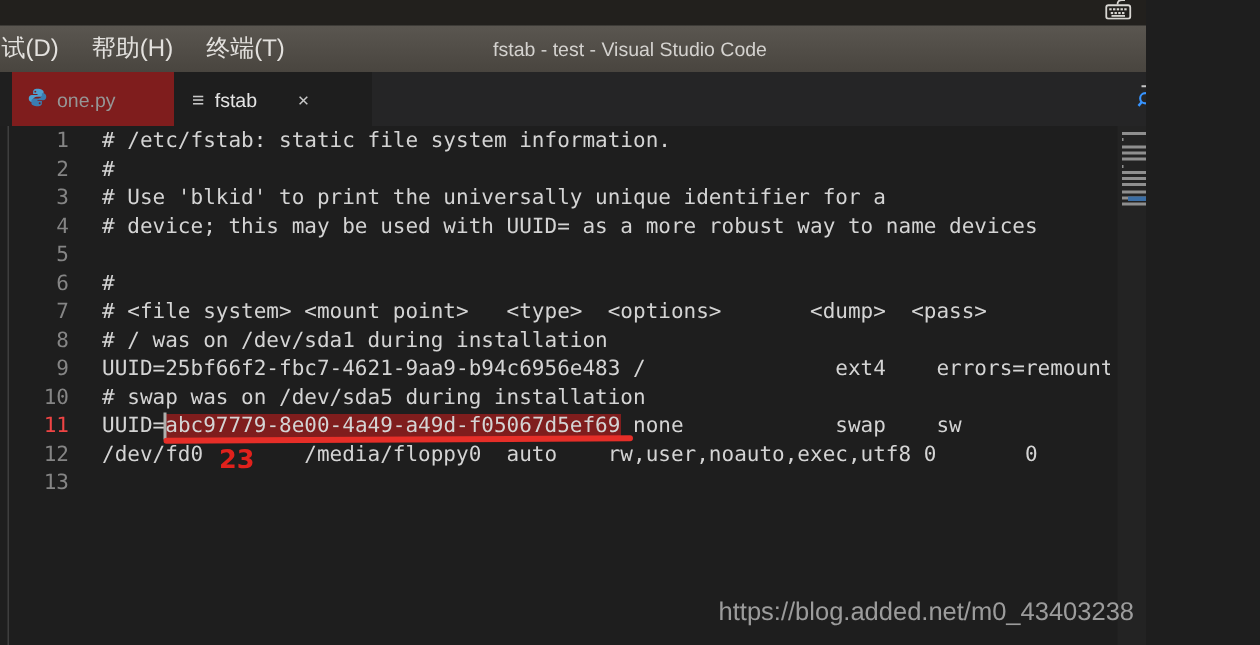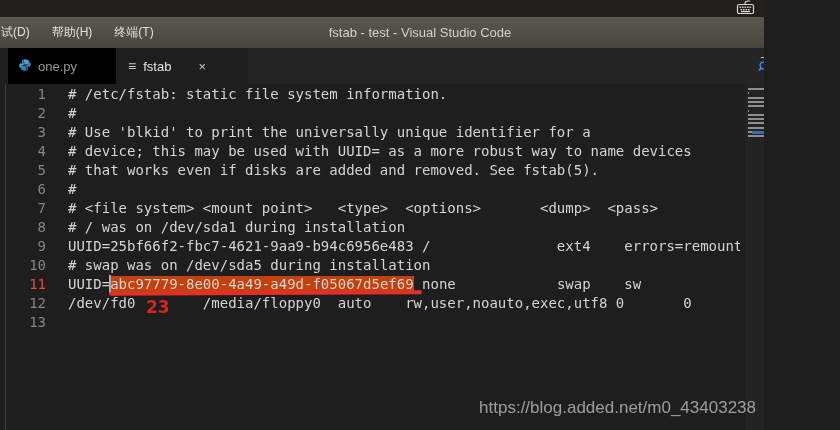--- a/index.html
+++ b/index.html
@@ -9,50 +9,50 @@
 
   
   .sysbar { position:absolute; left:0; top:0; width:840px; height:17px; background:#22201d; }
   .sys-icons { position:absolute; right:0; top:0; height:17px; display:flex; align-items:center; gap:10px; padding-right:2px; }
   .sys-clock { color:#eceae7; font-size:12px; width:16px; overflow:hidden; white-space:nowrap; }
 
   
   .titlebar { position:absolute; left:0; top:17px; width:840px; height:31px;
               background:linear-gradient(#5a5650,#49453f); }
   .menus { position:absolute; left:0; top:0; height:31px; display:flex; align-items:center; }
-  .menu-item { color:#e3e1de; font-size:12px; padding:0 11px; height:31px; line-height:31px; cursor:default; }
+  .menu-item { color:#e3e1de; font-size:16px; padding:0 11px; height:31px; line-height:31px; cursor:default; }
   .menu-item:first-child { padding-left:1px; }
   .win-title { position:absolute; left:50%; top:0; transform:translateX(-50%); line-height:31px;
                color:#d4d2cf; font-size:13px; white-space:nowrap; }
   .win-btn { position:absolute; top:0; height:31px; width:28px; display:flex; align-items:center; justify-content:center; }
   .btn-min { right:42px; } .btn-max { right:0px; }
   .glyph-min { width:12px; height:1px; background:#d6d4d1; }
   .glyph-max { width:10px; height:10px; border:1px solid #d6d4d1; }
 
   
   .tabbar { position:absolute; left:0; top:48px; width:840px; height:36px; background:#252526; }
   .side-strip { position:absolute; left:0; top:0; width:8px; height:36px; background:#1f1f1f; }
   .tab { position:absolute; top:0; height:36px; display:flex; align-items:center; font-size:13px; }
-  .tab-onepy { left:8px; width:108px; background:#000000; color:#969696; padding-left:10px; gap:6px; }
+  .tab-onepy { left:8px; width:108px; background:#7f1d1d; color:#969696; padding-left:10px; gap:6px; }
   .tab-fstab { left:116px; width:132px; background:#1e1e1e; color:#e4e4e4; padding-left:12px; gap:7px; }
   .tab-list-ico { color:#c8c8c8; font-size:14px; }
   .tab-close { margin-left:14px; color:#c8c8c8; font-size:13px; width:20px; text-align:center; cursor:pointer; }
   .tab-actions { position:absolute; right:6px; top:0; height:36px; display:flex; align-items:center; gap:12px; }
   .more-dots { color:#cfcfcf; font-size:15px; letter-spacing:1px; font-weight:bold; }
 
   
   .editor { position:absolute; left:0; top:84px; width:840px; height:346px; background:#1e1e1e; }
   .side-line { position:absolute; left:5px; top:0; width:1px; height:346px; background:#3e3e3e; }
   .code-area { position:absolute; left:0; top:1px; width:740px; height:345px; overflow:hidden;
                font-family:"DejaVu Sans Mono","Liberation Mono",monospace; font-size:14px; }
   .code-row { display:flex; height:19px; line-height:19px; white-space:pre; }
   .gutter { display:inline-block; width:46px; text-align:right; color:#858585; flex:0 0 46px; }
   .gutter.cur { color:#ef4444; }
   .code-text { padding-left:22px; color:#d4d4d4;text-align:right; }
-  .sel { background:#c2410c; }
+  .sel { background:#7f1d1d; }
 
   .cursor { position:absolute; left:109px; top:191px; width:2px; height:18px; background:#aeafad; }
   .red-underline { position:absolute; left:109px; top:207px; width:313px; height:4px;
                    background:#e62e28; border-radius:3px; transform:rotate(-0.3deg); }
   .red-count { position:absolute; left:146px; top:213px; color:#e0211c; font-weight:bold;
                font-size:17px; font-family:"DejaVu Sans",sans-serif; }
 
   
   .minimap { position:absolute; left:745px; top:0; width:80px; height:346px; background:#232323; }
   .mini-line { position:absolute; left:3px; height:2px; background:rgba(210,210,210,0.62); }
@@ -161,21 +161,21 @@
     </div>
   </div>
 
   <div class="editor">
     <div class="side-line"></div>
     <div class="code-area">
         <div class="code-row"><span class="gutter">1</span><span class="code-text"># /etc/fstab: static file system information.</span></div>
         <div class="code-row"><span class="gutter">2</span><span class="code-text">#</span></div>
         <div class="code-row"><span class="gutter">3</span><span class="code-text"># Use 'blkid' to print the universally unique identifier for a</span></div>
         <div class="code-row"><span class="gutter">4</span><span class="code-text"># device; this may be used with UUID= as a more robust way to name devices</span></div>
-        <div class="code-row"><span class="gutter">5</span><span class="code-text"># that works even if disks are added and removed. See fstab(5).</span></div>
+        <div class="code-row"><span class="gutter">5</span></div>
         <div class="code-row"><span class="gutter">6</span><span class="code-text">#</span></div>
         <div class="code-row"><span class="gutter">7</span><span class="code-text"># &lt;file system&gt; &lt;mount point&gt;   &lt;type&gt;  &lt;options&gt;       &lt;dump&gt;  &lt;pass&gt;</span></div>
         <div class="code-row"><span class="gutter">8</span><span class="code-text"># / was on /dev/sda1 during installation</span></div>
         <div class="code-row"><span class="gutter">9</span><span class="code-text">UUID=25bf66f2-fbc7-4621-9aa9-b94c6956e483 /               ext4    errors=remount-ro 0       1</span></div>
         <div class="code-row"><span class="gutter">10</span><span class="code-text"># swap was on /dev/sda5 during installation</span></div>
         <div class="code-row"><span class="gutter cur">11</span><span class="code-text"><span>UUID=</span><span class="sel">abc97779-8e00-4a49-a49d-f05067d5ef69</span><span> none            swap    sw              0       0</span></span></div>
         <div class="code-row"><span class="gutter">12</span><span class="code-text">/dev/fd0        /media/floppy0  auto    rw,user,noauto,exec,utf8 0       0</span></div>
         <div class="code-row"><span class="gutter">13</span><span class="code-text"></span></div>
       </div>
 

